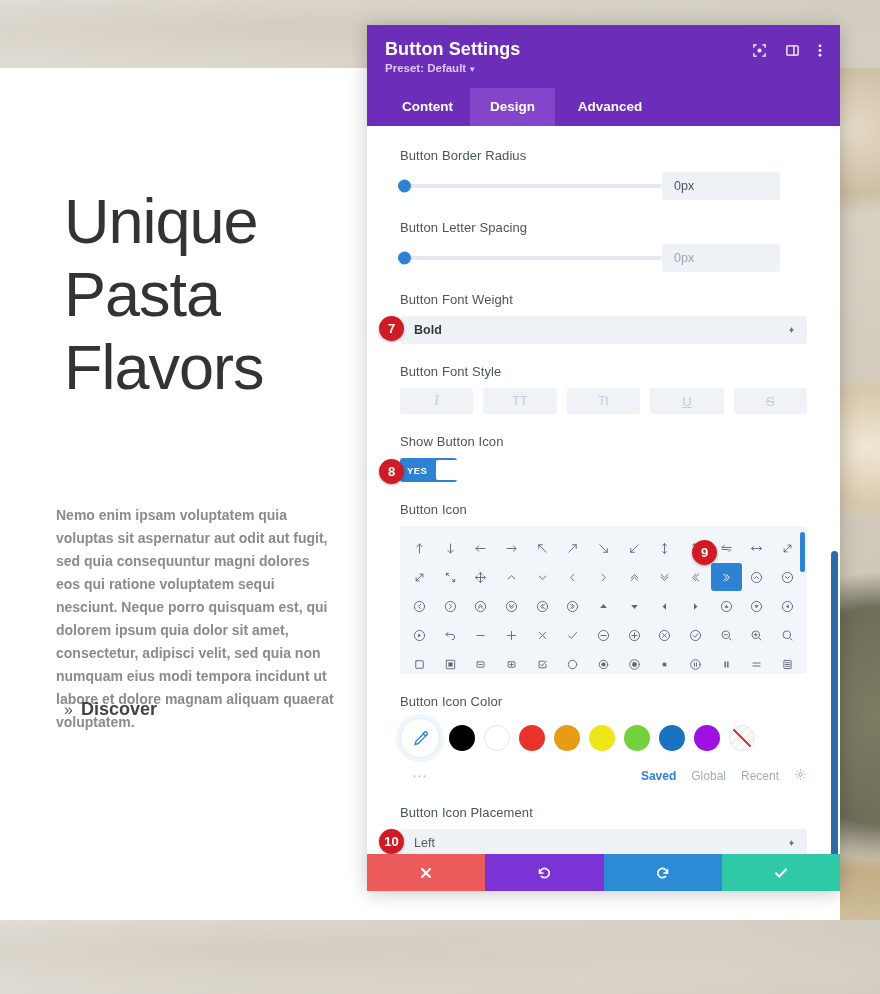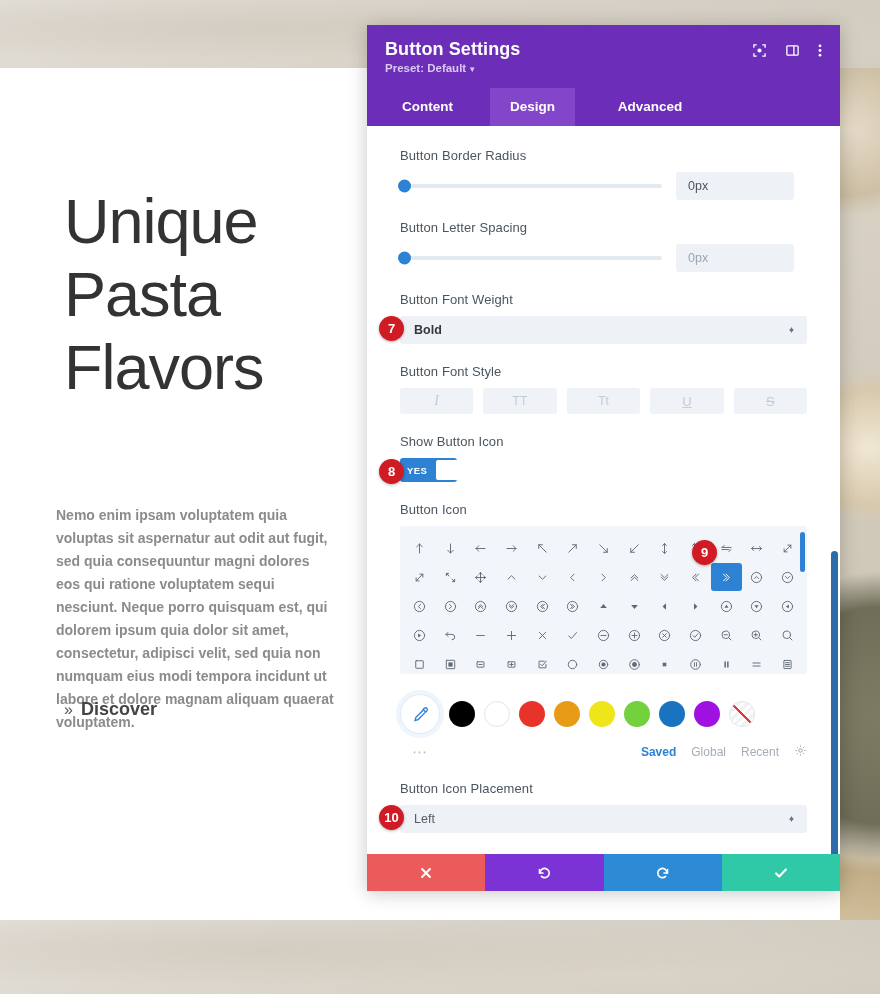--- a/index.html
+++ b/index.html
@@ -70,21 +70,21 @@
     font-size: 13px;
   }
   #modal-header { background: #6c2eb9; padding: 14px 18px 0 18px; flex: 0 0 auto; }
   .hdr-row { display: flex; align-items: flex-start; justify-content: space-between; }
   #modal-title { color: #ffffff; font-size: 18px; font-weight: 700; letter-spacing: .1px; }
   #modal-preset { color: #dcc9f3; font-size: 11.5px; margin-top: 2px; font-weight: 600; }
   #modal-preset .caret { font-size: 8px; margin-left: 2px; }
   .hdr-icons { display: flex; align-items: center; gap: 18px; padding-top: 4px; }
   .hdr-icons svg { display: block; }
 
-  #modal-tabs { display: flex; margin-top: 14px; gap: 20px; }
+  #modal-tabs { display: flex; margin-top: 14px; }
   .tab {
     color: #ffffff; font-size: 13.5px; font-weight: 700;
     padding: 11px 0 12px 0; width: 85px; text-align: center;
     cursor: pointer;
   }
   .tab.active { background: #8345c9; }
   .tab.wide { width: 110px; }
 
   #modal-body {
     flex: 1 1 auto; overflow: hidden; position: relative;
@@ -97,21 +97,21 @@
     background: #2d6ca8; border-radius: 4px;
   }
 
   .field { margin-bottom: 20px; position: relative; }
   .field-label {
     font-size: 13px; color: #4b5560; font-weight: 400; margin-bottom: 9px;
     letter-spacing: .1px;
   }
 
   
-  .slider-row { display: flex; align-items: center; gap: 14px; }
+  .slider-row { display: flex; align-items: center; gap: 0; }
   .slider-track {
     flex: 1 1 auto; height: 4px; background: #e3e9f0; border-radius: 3px;
     position: relative; max-width: 262px;
   }
   .slider-knob {
     position: absolute; left: 0; top: 50%; transform: translate(-2px,-50%);
     width: 13px; height: 13px; border-radius: 50%; background: #2d82d4;
   }
   .slider-value {
     width: 118px; height: 28px; background: #eef1f6; border-radius: 3px;
@@ -774,20 +774,21 @@
                   <rect x="5.2" y="4.6" width="9.6" height="10.8" rx="0.6" stroke="currentColor" fill="none" stroke-width="1.25" stroke-linecap="round" stroke-linejoin="round"></rect>
                   <path d="M7.4 7.6h5.2M7.4 10h5.2M7.4 12.4h5.2" stroke="currentColor" fill="none" stroke-width="1.25" stroke-linecap="round" stroke-linejoin="round"></path>
                 </svg>
               </div>
             </div>
           <div id="grid-scrollbar"></div>
         </div>
       </div>
 
       <div class="field">
+        <div class="field-label">Button Icon Color</div>
         <div class="color-row">
           <div class="eyedrop">
             <svg width="17" height="17" viewBox="0 0 20 20" fill="none" stroke="#2d82d4" stroke-width="1.6" stroke-linecap="round">
               <path d="M14.5 2.6a2.2 2.2 0 0 1 3.1 3.1l-1.4 1.4-3.1-3.1 1.4-1.4z"></path>
               <path d="M12.8 5.2 4.6 13.4l-1 3.6 3.6-1 8.2-8.2"></path>
             </svg>
           </div>
           <div class="swatch" style="background:#000000"></div>
           <div class="swatch white" style="background:#ffffff"></div>
           <div class="swatch" style="background:#e8332a"></div>

